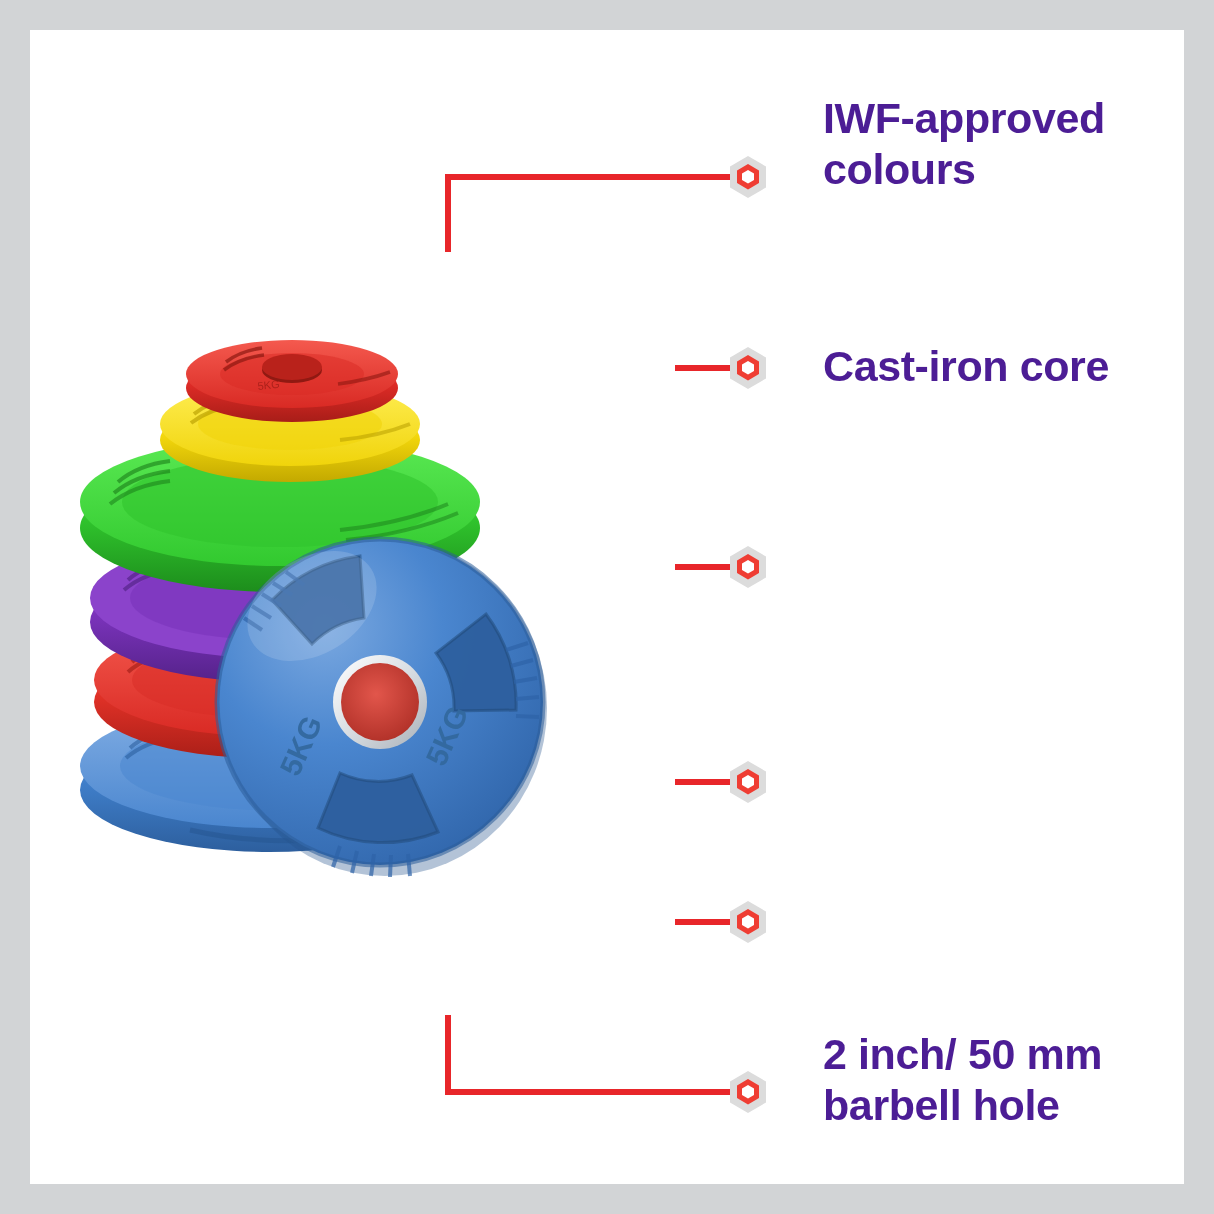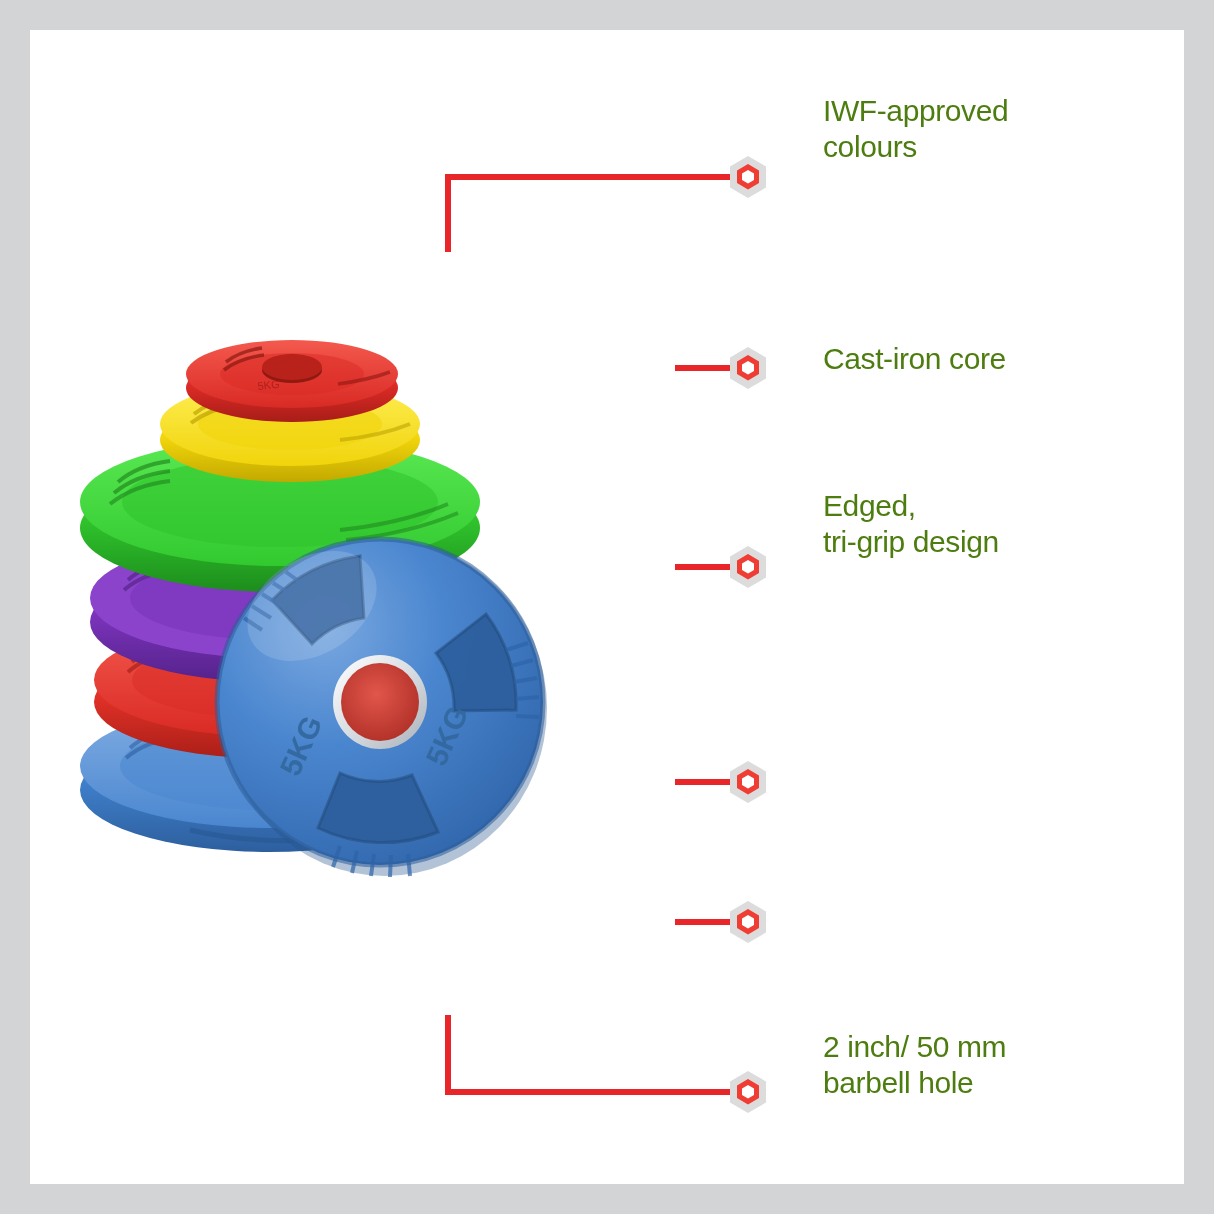--- a/index.html
+++ b/index.html
@@ -36,25 +36,25 @@
     left: 10px;
     top: 300px;
     width: 600px;
     height: 560px;
   }
 
   .product-stage svg { display: block; }
 
   .callout-label {
     position: absolute;
-    color: #4d7c0f;
+    color: #4c1d95;
     font-family: "Liberation Sans", sans-serif;
-    font-size: 30px;
+    font-size: 43px;
     line-height: 1.19;
-    font-weight: 400;
+    font-weight: 700;
     letter-spacing: -0.4px;
     white-space: pre-line;
   }
 
   .leader-svg {
     position: absolute;
     left: 0;
     top: 0;
     pointer-events: none;
   }
@@ -291,22 +291,20 @@
         <polygon points="20,9 31,15.4 31,28.1 20,34.5 9,28.1 9,15.4" fill="#ef3d33"></polygon>
         <polygon points="20,15 26,18.4 26,25.1 20,28.5 14,25.1 14,18.4" fill="#ffffff"></polygon>
       </svg>
     </div>
 
     <div class="callout-label" style="left:793px; top:63px;">IWF-approved
 colours</div>
 
     <div class="callout-label" style="left:793px; top:311px;text-align:center;">Cast-iron core</div>
 
-    <div class="callout-label" style="left:793px; top:458px;">Edged,
-tri-grip design</div>
 
 
 
     <div class="callout-label" style="left:793px; top:983px;margin-top:16px;">2 inch/ 50 mm
 barbell hole</div>
 
   </div>
 </div>
 
 </body></html>

